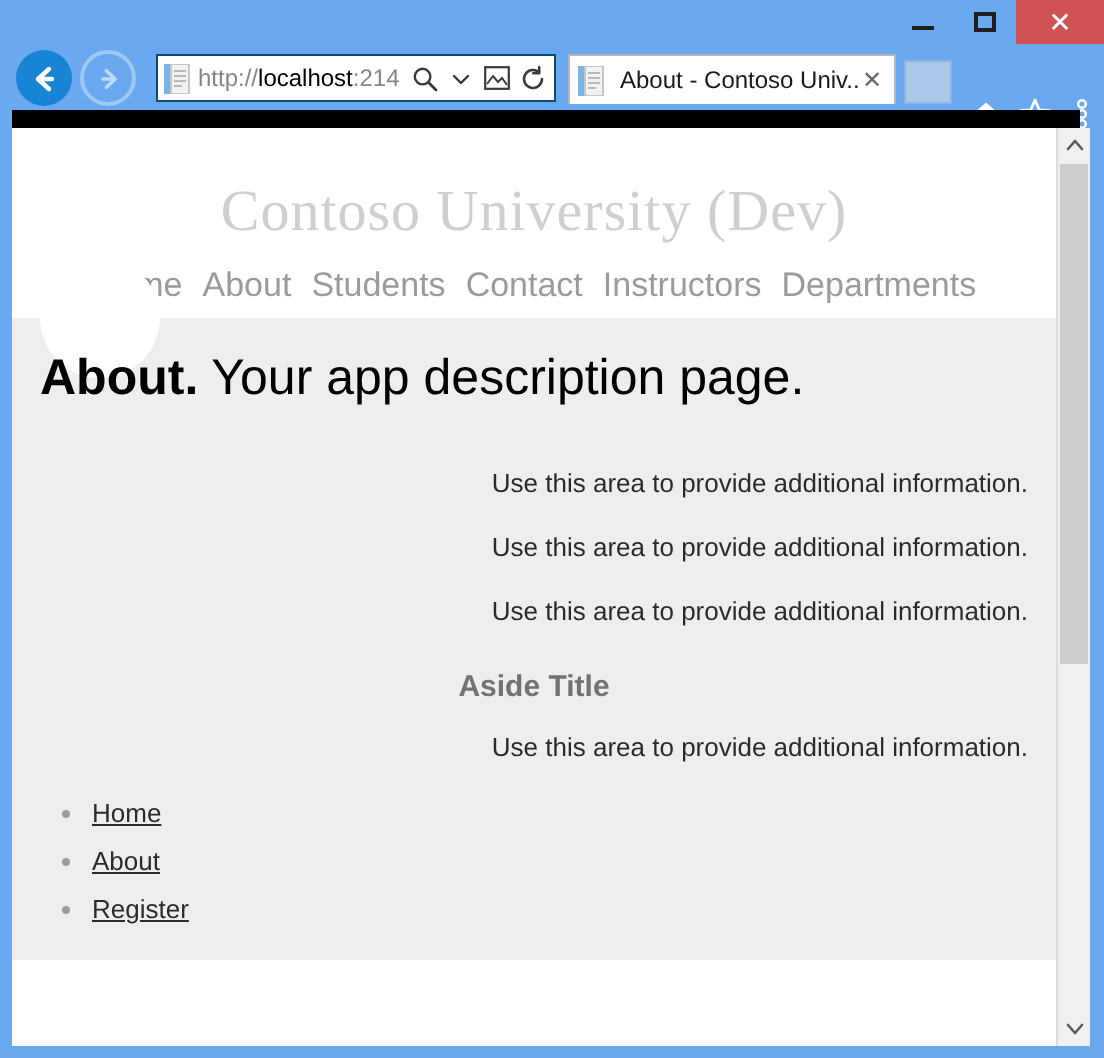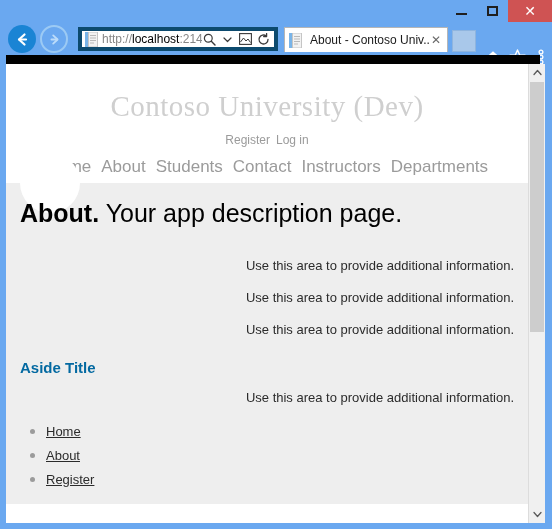--- a/index.html
+++ b/index.html
@@ -57,21 +57,21 @@
   }
   .nav-fwd {
     left:40px; background:transparent;
     border:2px solid #9ccaf4; color:#b9d9f7;
   }
   .nav-btn svg { display:block; }
 
   .addressbar {
     position:absolute; top:5px; left:78px;
     width:200px; height:24px;
-    background:#ffffff; border:4px solid #0c4a6e;
+    background:#ffffff; border:1px solid #0c4a6e;
     display:flex; align-items:center; padding:0 3px;
   }
   .fav-ico {
     width:13px; height:15px; flex:0 0 auto; margin-right:4px;
     position:relative;
   }
   .url-text {
     flex:1 1 auto; font-size:12px; color:#000000;
     white-space:nowrap; overflow:hidden;
     font-family:"Liberation Sans", sans-serif;
@@ -156,22 +156,23 @@
   .content-inner { position:relative; padding:16px 14px 0 14px; }
   h1.page-title {
     font-size:25px; color:#000000; font-weight:normal;
     margin-bottom:30px; white-space:nowrap;
   }
   h1.page-title b { font-weight:bold; }
   .para {
     font-size:13px; color:#2b2b2b; margin-bottom:17px;text-align:right;
   }
   h3.aside-title {
-    font-size:15px; font-weight:bold; color:#0369a1;
+    font-size:15px; font-weight:bold; color:#737373;
     margin:22px 0 14px 0;
+    text-align:center;
   }
   ul.linklist {
     list-style:disc; margin:14px 0 0 26px; color:#9b9b9b;
   }
   ul.linklist li { margin-bottom:6px; }
   ul.linklist a {
     font-size:13px; color:#2b2b2b; text-decoration:underline;
   }
 
   
@@ -310,23 +311,20 @@
     </div>
   </div>
 
   <div class="blackbar"></div>
 
   <div class="viewport">
 
     <div class="page-head">
       <div class="brand">Contoso University (Dev)</div>
 
-      <div class="authlinks">
-        <a href="#">Register</a><a href="#">Log in</a>
-      </div>
 
       <nav class="mainnav">
         <a href="#">Home</a><a href="#">About</a><a href="#">Students</a><a href="#">Contact</a><a href="#">Instructors</a><a href="#">Departments</a>
       </nav>
     </div>
 
     <div class="content-wrap">
       <div class="active-bubble"></div>
 
       <div class="content-inner">

